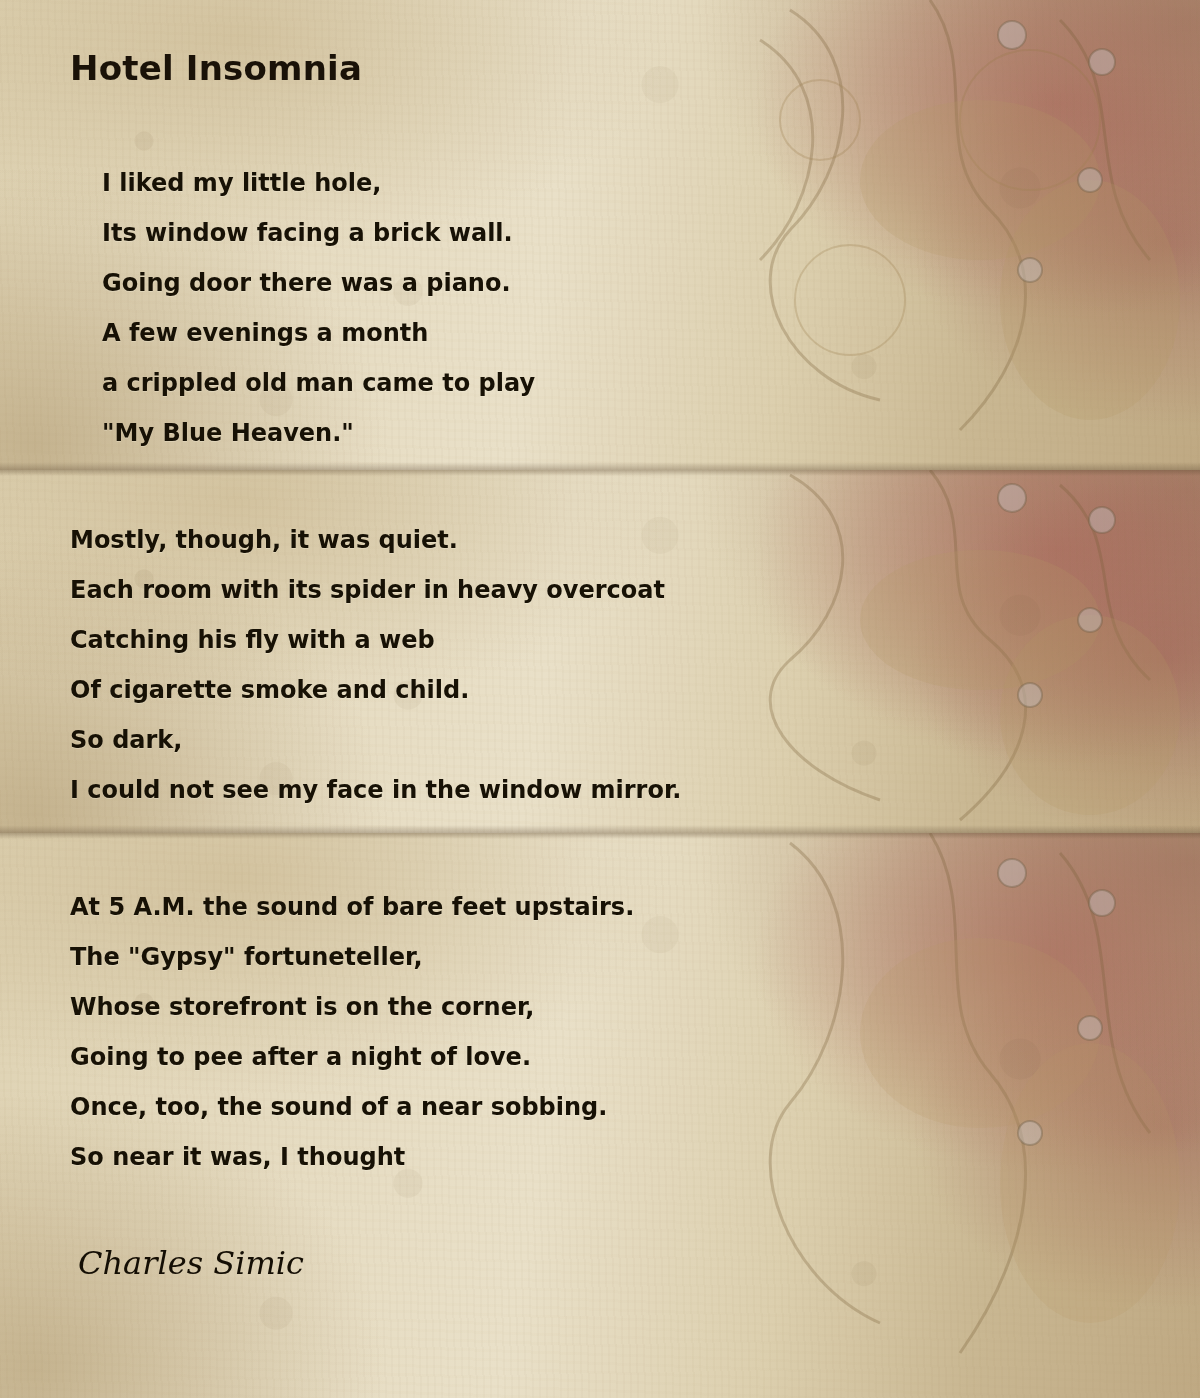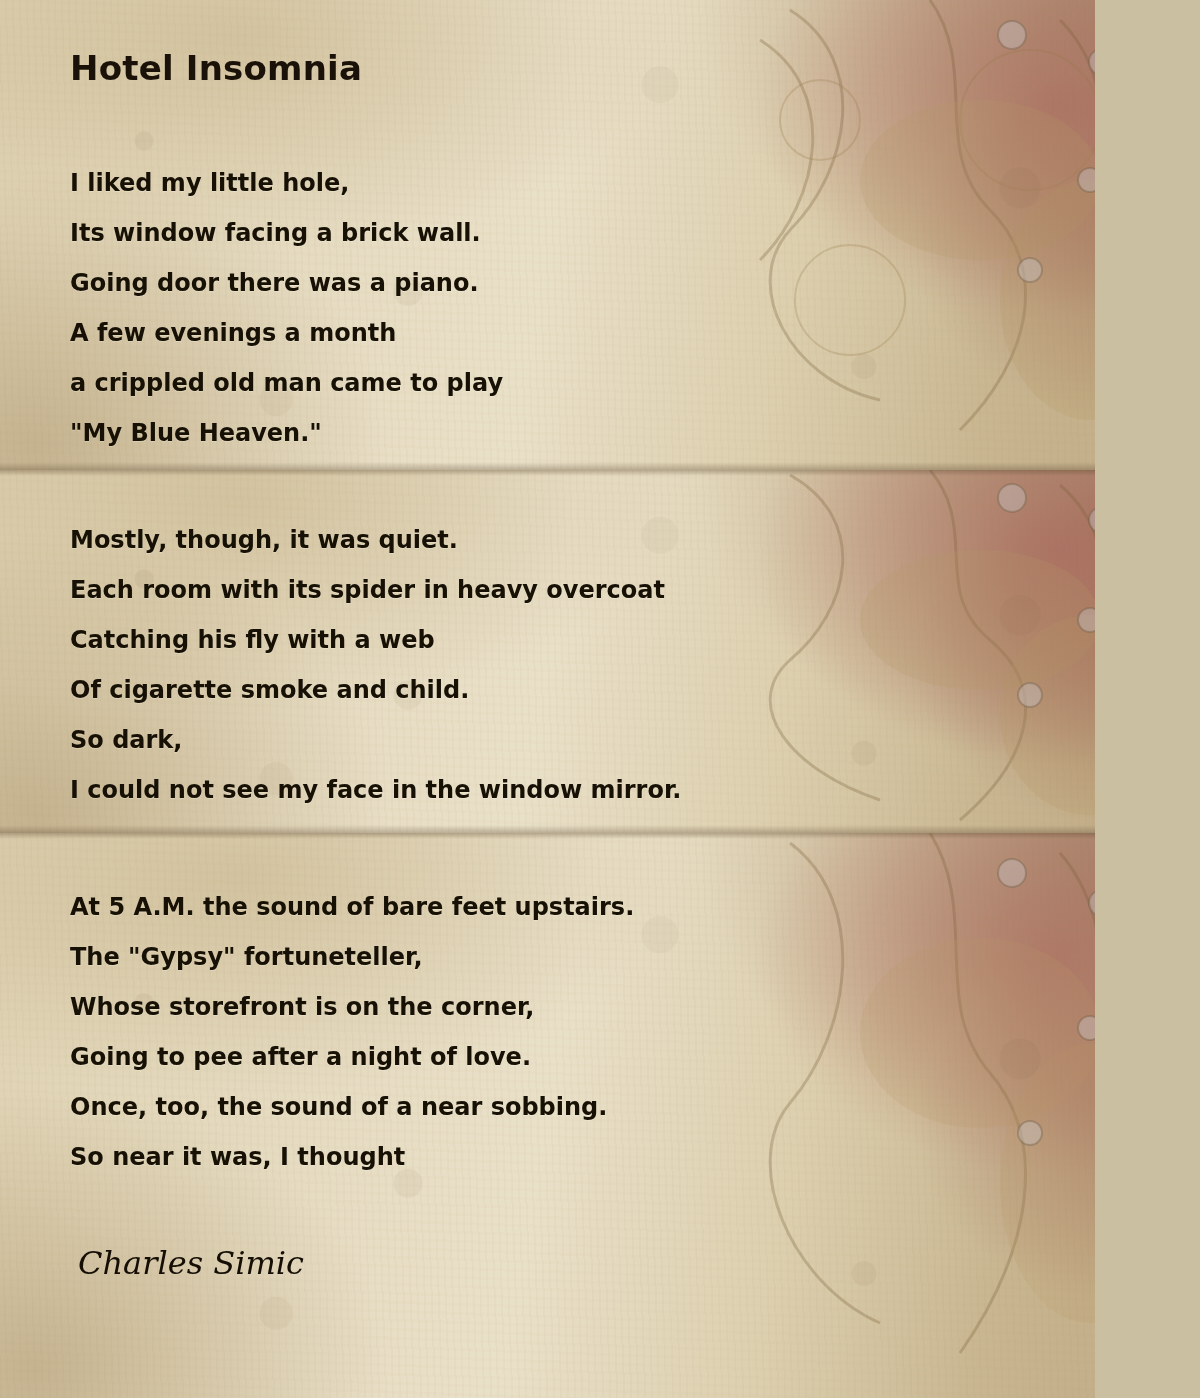--- a/index.html
+++ b/index.html
@@ -2,21 +2,21 @@
 <html><head>
 <meta charset="utf-8">
 <style>
   html, body {
     margin: 0;
     padding: 0;
     background: #cbbfa2;
   }
   .page {
     position: relative;
-    width: 1095px;
+    width: 1200px;
     height: 1398px;
     overflow: hidden;
     font-family: "DejaVu Sans", "Liberation Sans", sans-serif;
   }
 
   
   .band {
     position: absolute;
     left: 0;
     width: 1200px;
@@ -91,21 +91,21 @@
   }
   .stanza {
     position: absolute;
     left: 70px;
     color: #171105;
     font-size: 24px;
     font-weight: bold;
     line-height: 50px;
     text-shadow: 0 1px 0 rgba(255,250,235,.25);
   }
-  .stanza-1 { top: 158px; }
+  .stanza-1 { top: 158px; margin-left: 32px; }
   .stanza-2 { top: 515px; }
   .stanza-3 { top: 882px; }
   .line { white-space: pre; }
 
   .author {
     position: absolute;
     left: 78px;
     top: 1244px;
     font-family: "DejaVu Serif", "Liberation Serif", serif;
     font-style: italic;

